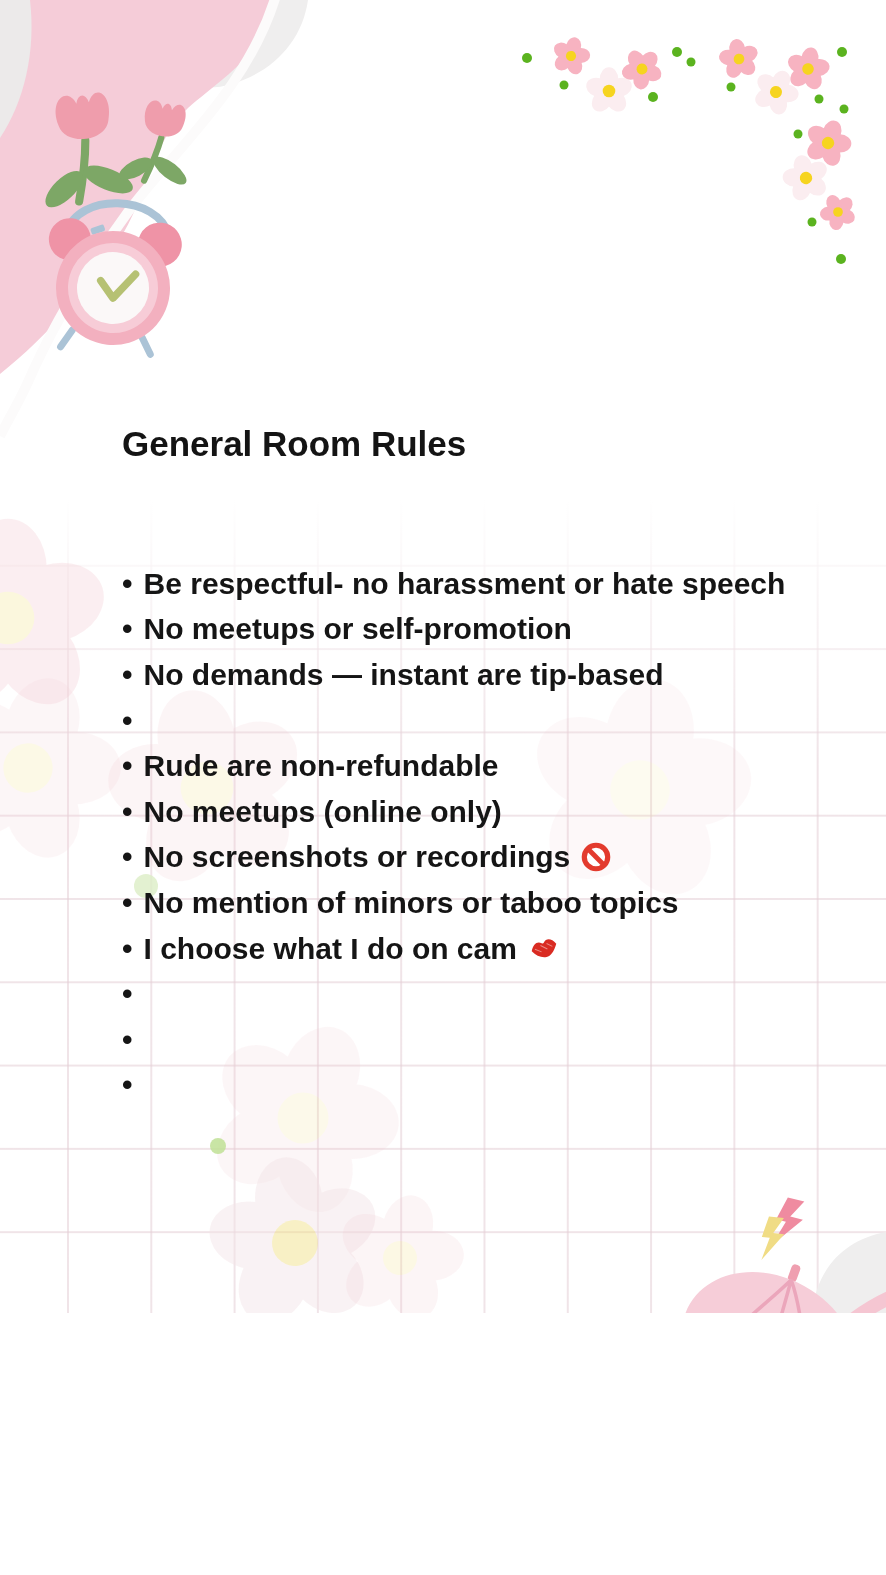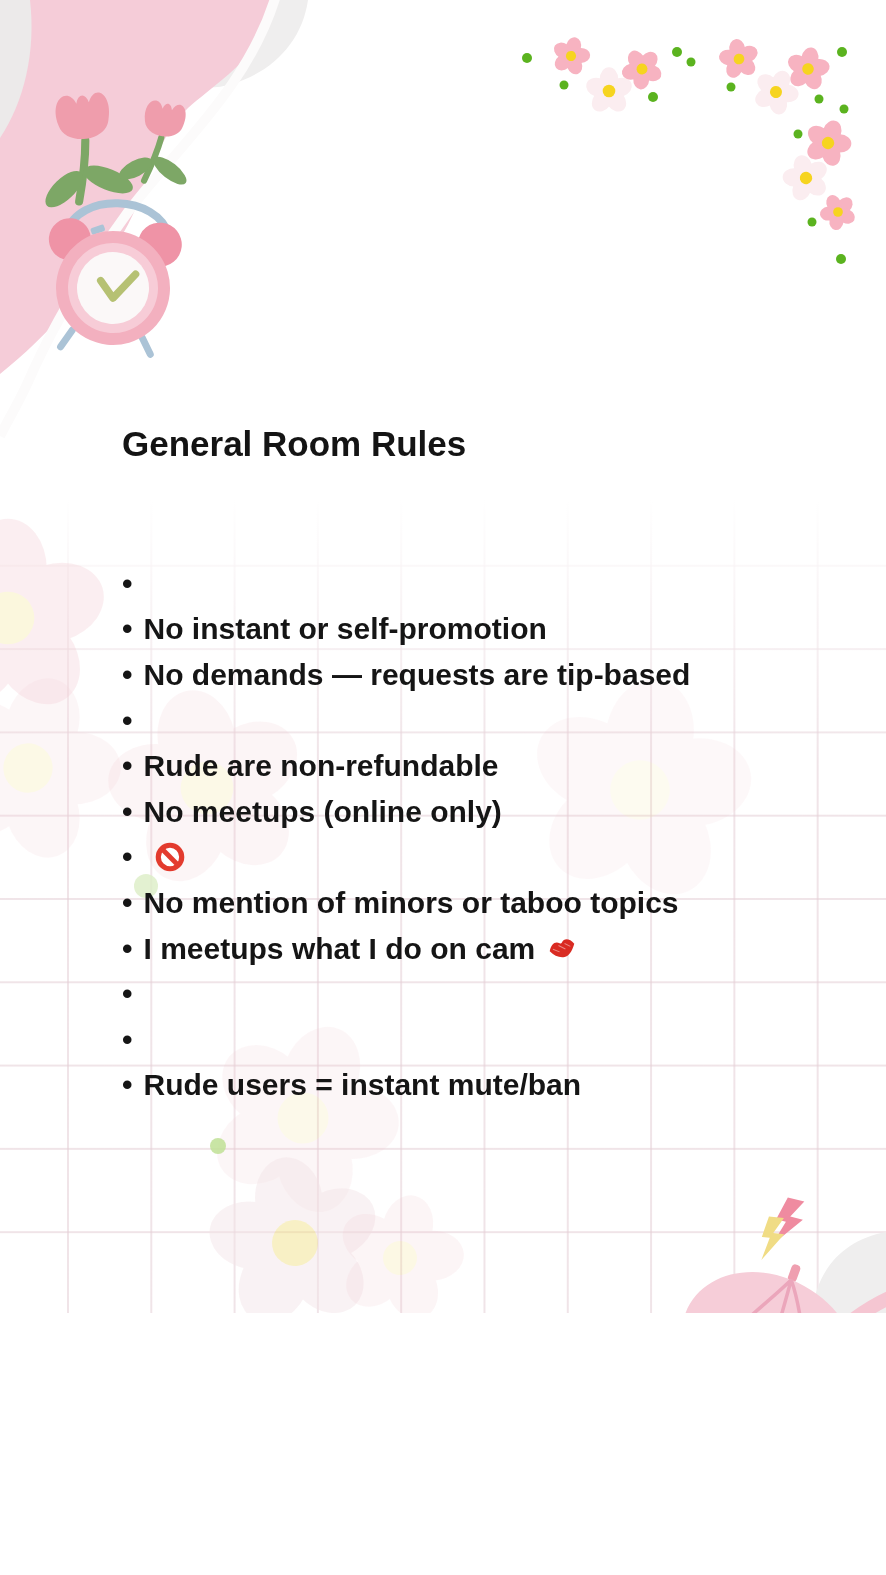--- a/index.html
+++ b/index.html
@@ -174,71 +174,72 @@
       <path transform="translate(0,8) rotate(-6) scale(1.15)" d="M0,5 C-2,-1 -11,-1 -11,5 C-11,12 -4,15 0,21 C4,15 11,12 11,5 C11,-1 2,-1 0,5 Z" fill="#fdfcfc"></path>
     </g>
   </svg>
 
   <div class="content">
     <h1 class="title">General Room Rules</h1>
 
     <ul class="rules">
       <li>
         <span class="bullet">•</span>
-      </li>
-      <li>
-        <span class="bullet">•</span>
-        <span>No instant or self-promotion</span>
-      </li>
-      <li>
-        <span class="bullet">•</span>
-        <span>No demands — requests are tip-based</span>
+        <span>Be respectful- no harassment or hate speech</span>
+      </li>
+      <li>
+        <span class="bullet">•</span>
+        <span>No meetups or self-promotion</span>
+      </li>
+      <li>
+        <span class="bullet">•</span>
+        <span>No demands — instant are tip-based</span>
       </li>
       <li>
         <span class="bullet">•</span>
       </li>
       <li>
         <span class="bullet">•</span>
         <span>Rude are non-refundable</span>
       </li>
       <li>
         <span class="bullet">•</span>
         <span>No meetups (online only)</span>
       </li>
       <li>
         <span class="bullet">•</span>
+        <span>No screenshots or recordings</span>
         <span class="inline-icon">
           <svg width="30" height="30" viewBox="0 0 32 32" xmlns="http://www.w3.org/2000/svg">
             <circle cx="16" cy="16" r="12.5" fill="#ffffff" stroke="#e33b2e" stroke-width="5.5"></circle>
             <rect x="4" y="13.4" width="24" height="5.2" fill="#e33b2e" transform="rotate(45 16 16)"></rect>
           </svg>
         </span>
       </li>
       <li>
         <span class="bullet">•</span>
         <span>No mention of minors or taboo topics</span>
       </li>
       <li>
         <span class="bullet">•</span>
-        <span>I meetups what I do on cam</span>
+        <span>I choose what I do on cam</span>
         <span class="inline-icon">
           <svg width="33" height="28" viewBox="0 0 36 30" xmlns="http://www.w3.org/2000/svg">
             <g transform="rotate(-18 18 15)">
               <path d="M4,13 C8,6 13,4 17,8 C17.8,8.8 18.8,8.8 19.6,8 C23.5,4 29,6.5 32,13.5 C27,21 22,24.5 17.5,24 C12,23.5 7,19 4,13 Z" fill="#d92b22"></path>
               <path d="M8,12 L14,17 M15,10 L21,16 M22,10 L27,15" stroke="#ffffff" stroke-width="1" opacity="0.45"></path>
             </g>
           </svg>
         </span>
       </li>
       <li>
         <span class="bullet">•</span>
       </li>
       <li>
         <span class="bullet">•</span>
       </li>
       <li>
         <span class="bullet">•</span>
-        <span>Rude users = instant mute/ban</span>
       </li>
     </ul>
   </div>
 
 </div>
 
 </body></html>

